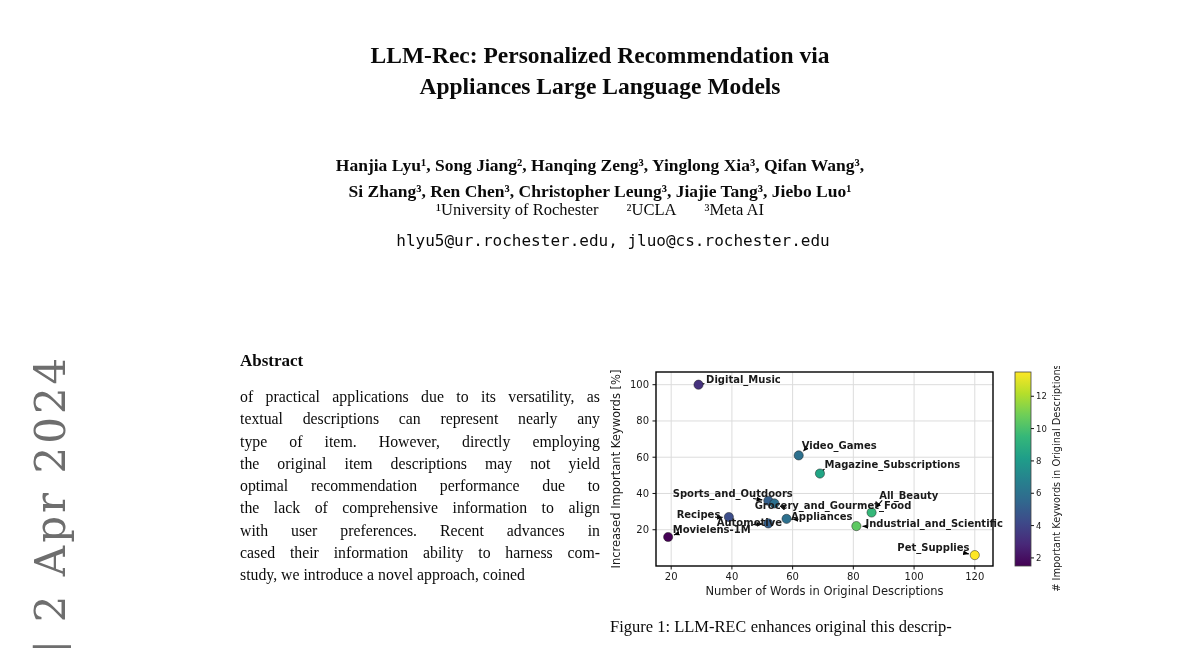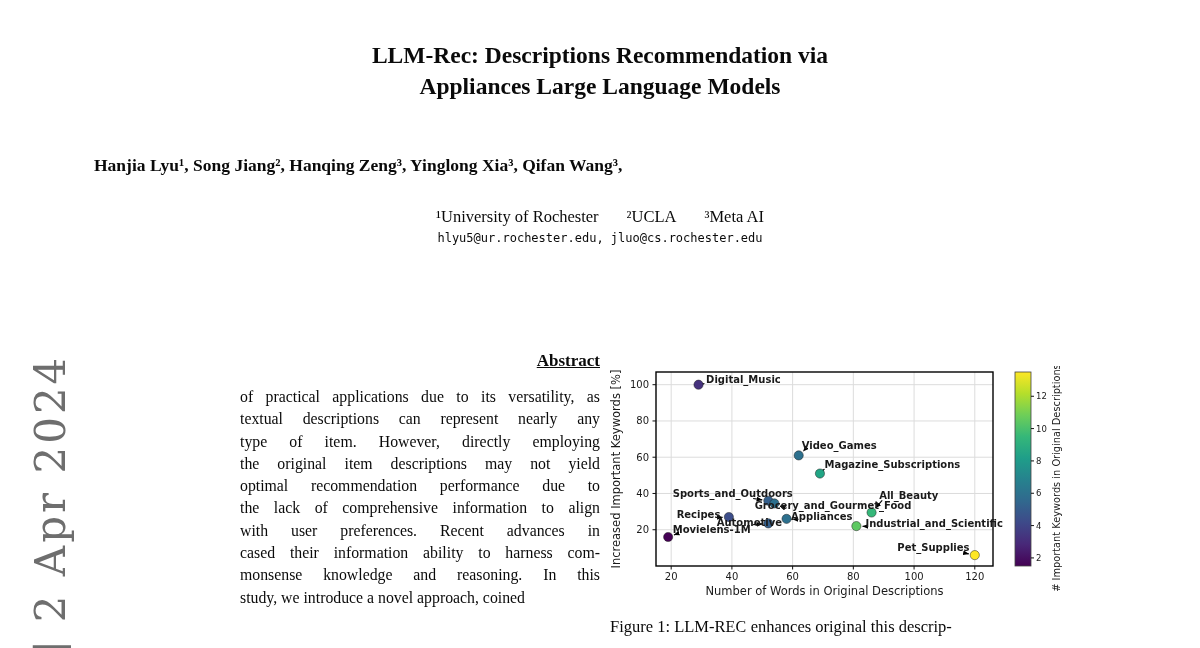--- a/index.html
+++ b/index.html
@@ -4,70 +4,70 @@
 <style>
   html,body{margin:0;padding:0;background:#fff;}
   #page{position:relative;width:1200px;height:648px;background:#ffffff;overflow:hidden;
         font-family:"Liberation Serif",serif;color:#0a0a0a;}
   .abs{position:absolute;}
   #stamp{left:26px;top:658px;transform:rotate(-90deg);transform-origin:0 0;
          font-family:"DejaVu Serif",serif;font-size:42px;letter-spacing:3px;
          color:#6e6e6e;white-space:nowrap;}
   #title{left:100px;top:40px;width:1000px;text-align:center;
          font-size:23.5px;font-weight:bold;line-height:31px;}
-  #authors{left:94px;top:152px;width:1000px;
+  #authors{left:100px;top:152px;width:1000px;text-align:center;
            font-size:17.5px;font-weight:bold;line-height:26px;}
-  #affil{left:100px;top:207px;width:1000px;text-align:center;font-size:16.5px;}
+  #affil{left:100px;top:200px;width:1000px;text-align:center;font-size:16.5px;}
   #affil span{margin:0 14px;}
-  #emails{left:100px;top:231px;width:1000px;text-align:center;
-          font-family:"DejaVu Sans Mono",monospace;font-size:12px;}
-  #abstract-head{left:240px;top:351px;width:360px;text-align:right;
-                 font-size:17px;font-weight:bold;text-decoration:underline;}
+  #emails{left:113px;top:231px;width:1000px;text-align:center;
+          font-family:"DejaVu Sans Mono",monospace;font-size:16px;}
+  #abstract-head{left:240px;top:351px;width:360px;text-align:left;
+                 font-size:17px;font-weight:bold;}
   #abstract-body{left:240px;top:386px;width:360px;font-size:15.8px;line-height:22.3px;}
   .abline{text-align:justify;text-align-last:justify;white-space:normal;}
   .abline.last{text-align-last:left;}
   #figure-plot{left:608px;top:366px;width:505px;height:240px;}
   #figure-caption{left:610px;top:617px;width:500px;font-size:16.5px;}
   #figure-caption .sc{font-size:16px;letter-spacing:.3px;}
   svg text{fill:#1a1a1a;}
 </style>
 </head>
 <body>
 
 <div id="page">
 
   <div id="stamp" class="abs">] 2 Apr 2024</div>
 
   <div id="title" class="abs">
-    <div>LLM-Rec: Descriptions Recommendation via</div>
+    <div>LLM-Rec: Personalized Recommendation via</div>
     <div>Appliances Large Language Models</div>
   </div>
 
   <div id="authors" class="abs">
     <div>Hanjia Lyu¹, Song Jiang², Hanqing Zeng³, Yinglong Xia³, Qifan Wang³,</div>
+    <div>Si Zhang³, Ren Chen³, Christopher Leung³, Jiajie Tang³, Jiebo Luo¹</div>
   </div>
 
   <div id="affil" class="abs">
     <span>¹University of Rochester</span><span>²UCLA</span><span>³Meta AI</span>
   </div>
 
   <div id="emails" class="abs">hlyu5@ur.rochester.edu, jluo@cs.rochester.edu</div>
 
   <div id="abstract-head" class="abs">Abstract</div>
 
   <div id="abstract-body" class="abs">
     <div class="abline">of practical applications due to its versatility, as</div>
     <div class="abline">textual descriptions can represent nearly any</div>
     <div class="abline">type of item.  However, directly employing</div>
     <div class="abline">the original item descriptions may not yield</div>
     <div class="abline">optimal recommendation performance due to</div>
     <div class="abline">the lack of comprehensive information to align</div>
     <div class="abline">with user preferences.  Recent advances in</div>
     <div class="abline">cased their information ability to harness com-</div>
-    <div class="abline">monsense knowledge and reasoning.  In this</div>
     <div class="abline last">study, we introduce a novel approach, coined</div>
   </div>
 
   <div id="figure-plot" class="abs"><svg viewBox="0 0 505 240" width="505" height="240">
         <defs>
           <linearGradient id="cbgrad" x1="0" y1="1" x2="0" y2="0">
             <stop offset="0%" stop-color="#440154"></stop>
             <stop offset="11.11111111111111%" stop-color="#482878"></stop>
             <stop offset="22.22222222222222%" stop-color="#3e4989"></stop>
             <stop offset="33.33333333333333%" stop-color="#31688e"></stop>

